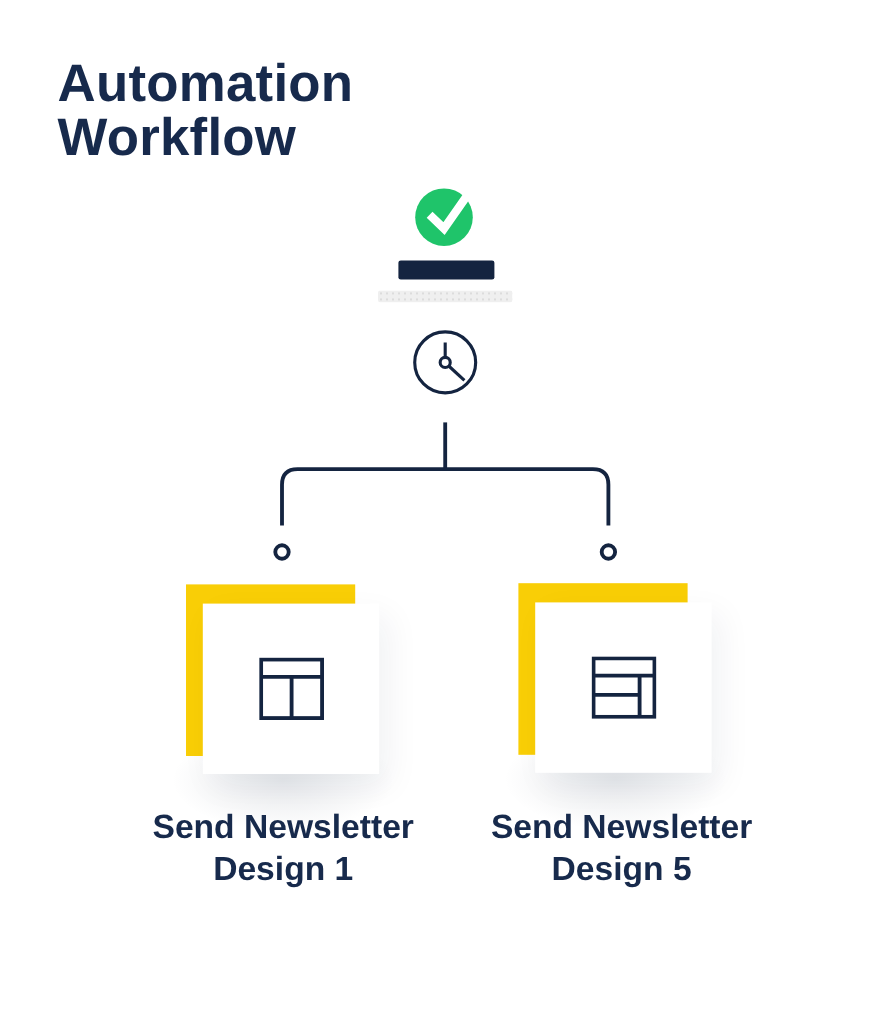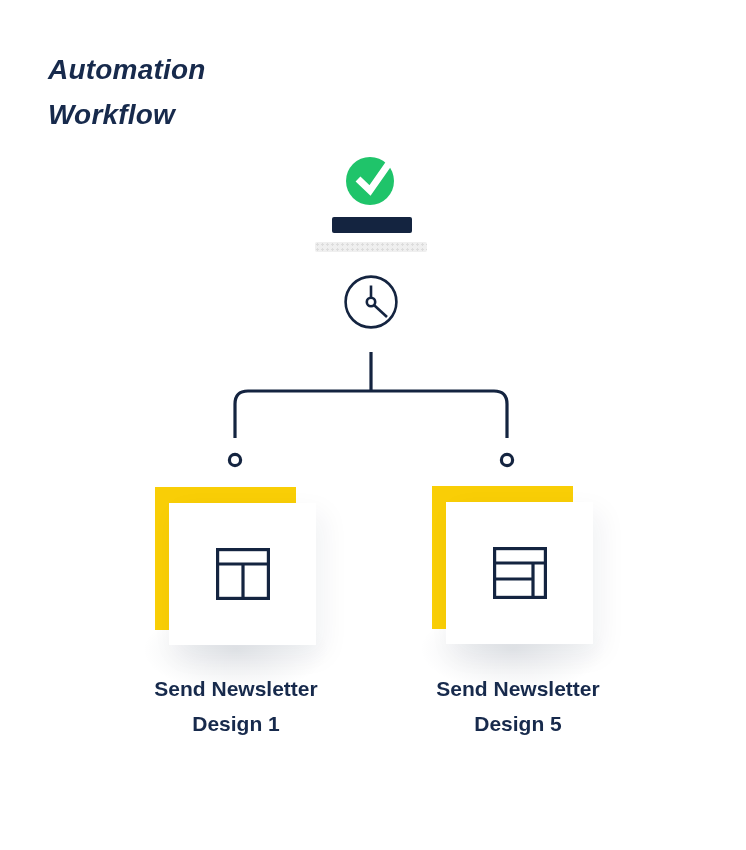--- a/index.html
+++ b/index.html
@@ -7,22 +7,22 @@
     width:746px;height:850px;position:relative;overflow:hidden;
     background:#ffffff;
     font-family:"Liberation Sans","DejaVu Sans",sans-serif;
     color:var(--text,#172A4C);
   }
   .abs{position:absolute;}
 
   
   .title{
     left:48px;top:47px;width:270px;margin:0;
-    font-size:28px;line-height:45px;font-weight:700;
-    color:var(--text,#172A4C);letter-spacing:0.2px;font-style:italic;
+    font-size:44px;line-height:45px;font-weight:700;
+    color:var(--text,#172A4C);letter-spacing:0.2px;
   }
 
   
   .check-badge{left:340px;top:153px;width:60px;height:56px;}
   .navy-bar{
     left:332px;top:217px;width:80px;height:16px;
     background:var(--navy,#142440);border-radius:2px;
   }
   .dotted-bar{
     left:315px;top:242px;width:112px;height:10px;border-radius:2px;
@@ -51,21 +51,21 @@
   }
   .node .node-shadow{
     position:absolute;left:-38px;top:108px;width:238px;height:110px;
     border-radius:50%;z-index:0;
     background:radial-gradient(closest-side, rgba(20,38,66,0.10), rgba(20,38,66,0) 78%);
   }
 
   
   .node-label{
     width:220px;top:671px;
-    font-size:21px;line-height:35px;font-weight:700;text-align:center;
+    font-size:28px;line-height:35px;font-weight:700;text-align:center;
     color:var(--text,#172A4C);
   }
   .label-left{left:126px;}
   .label-right{left:408px;}
 
   svg{display:block;}
 </style>
 </head>
 <body>
 

